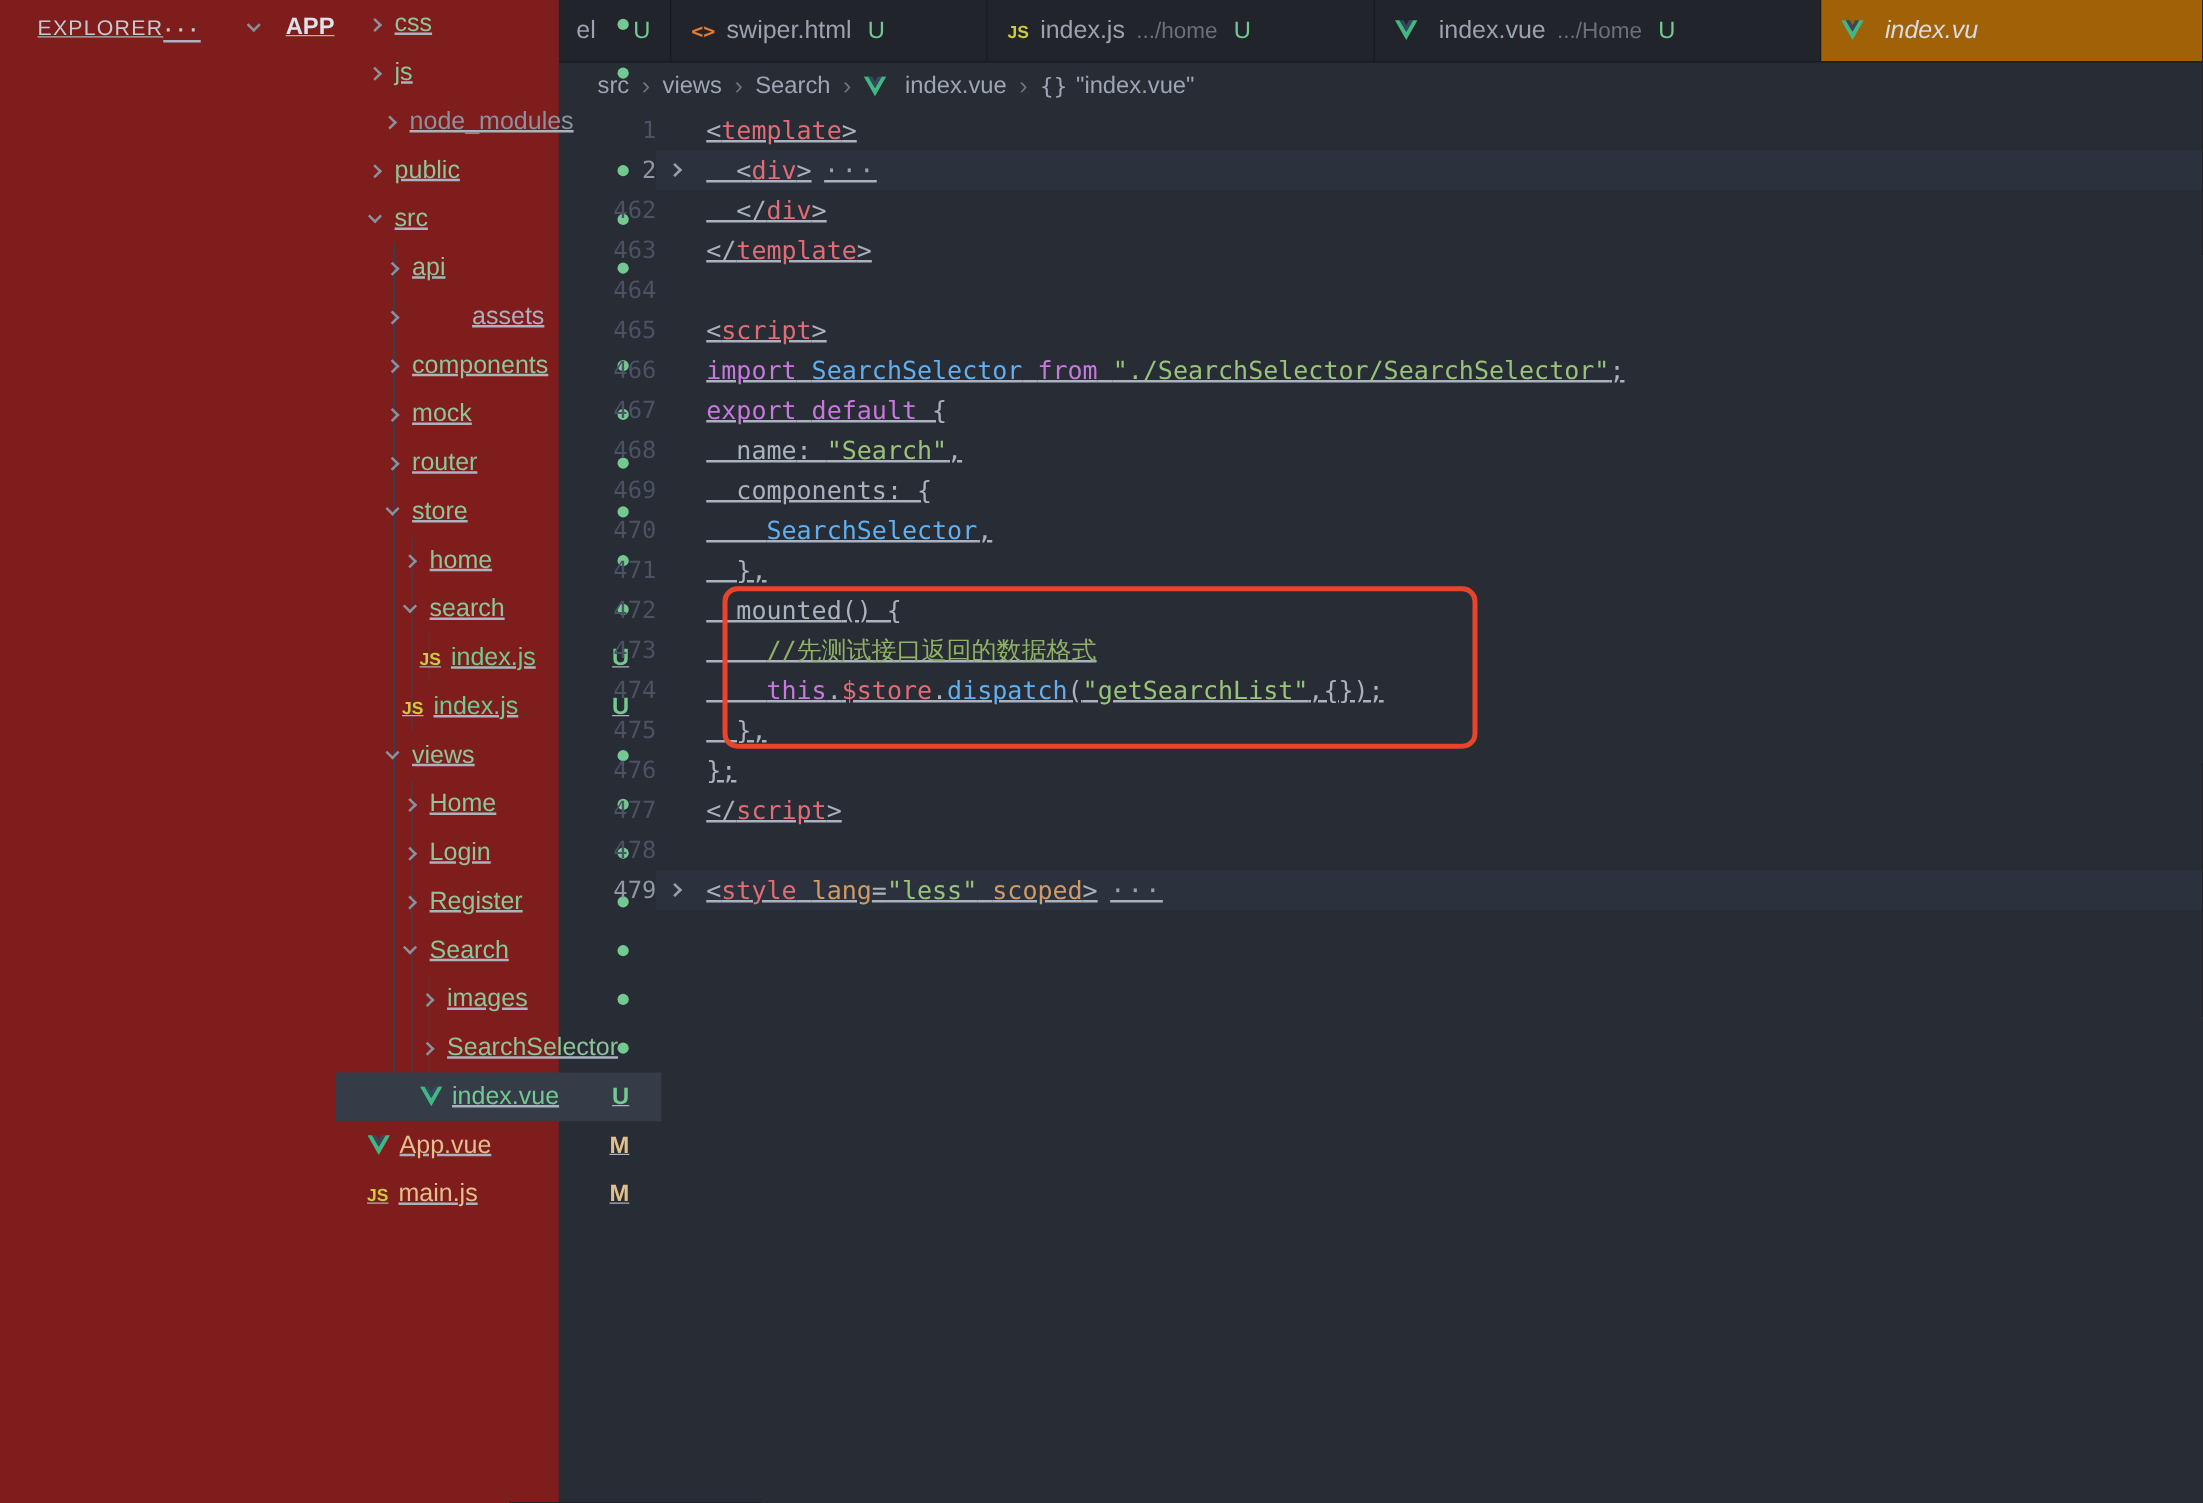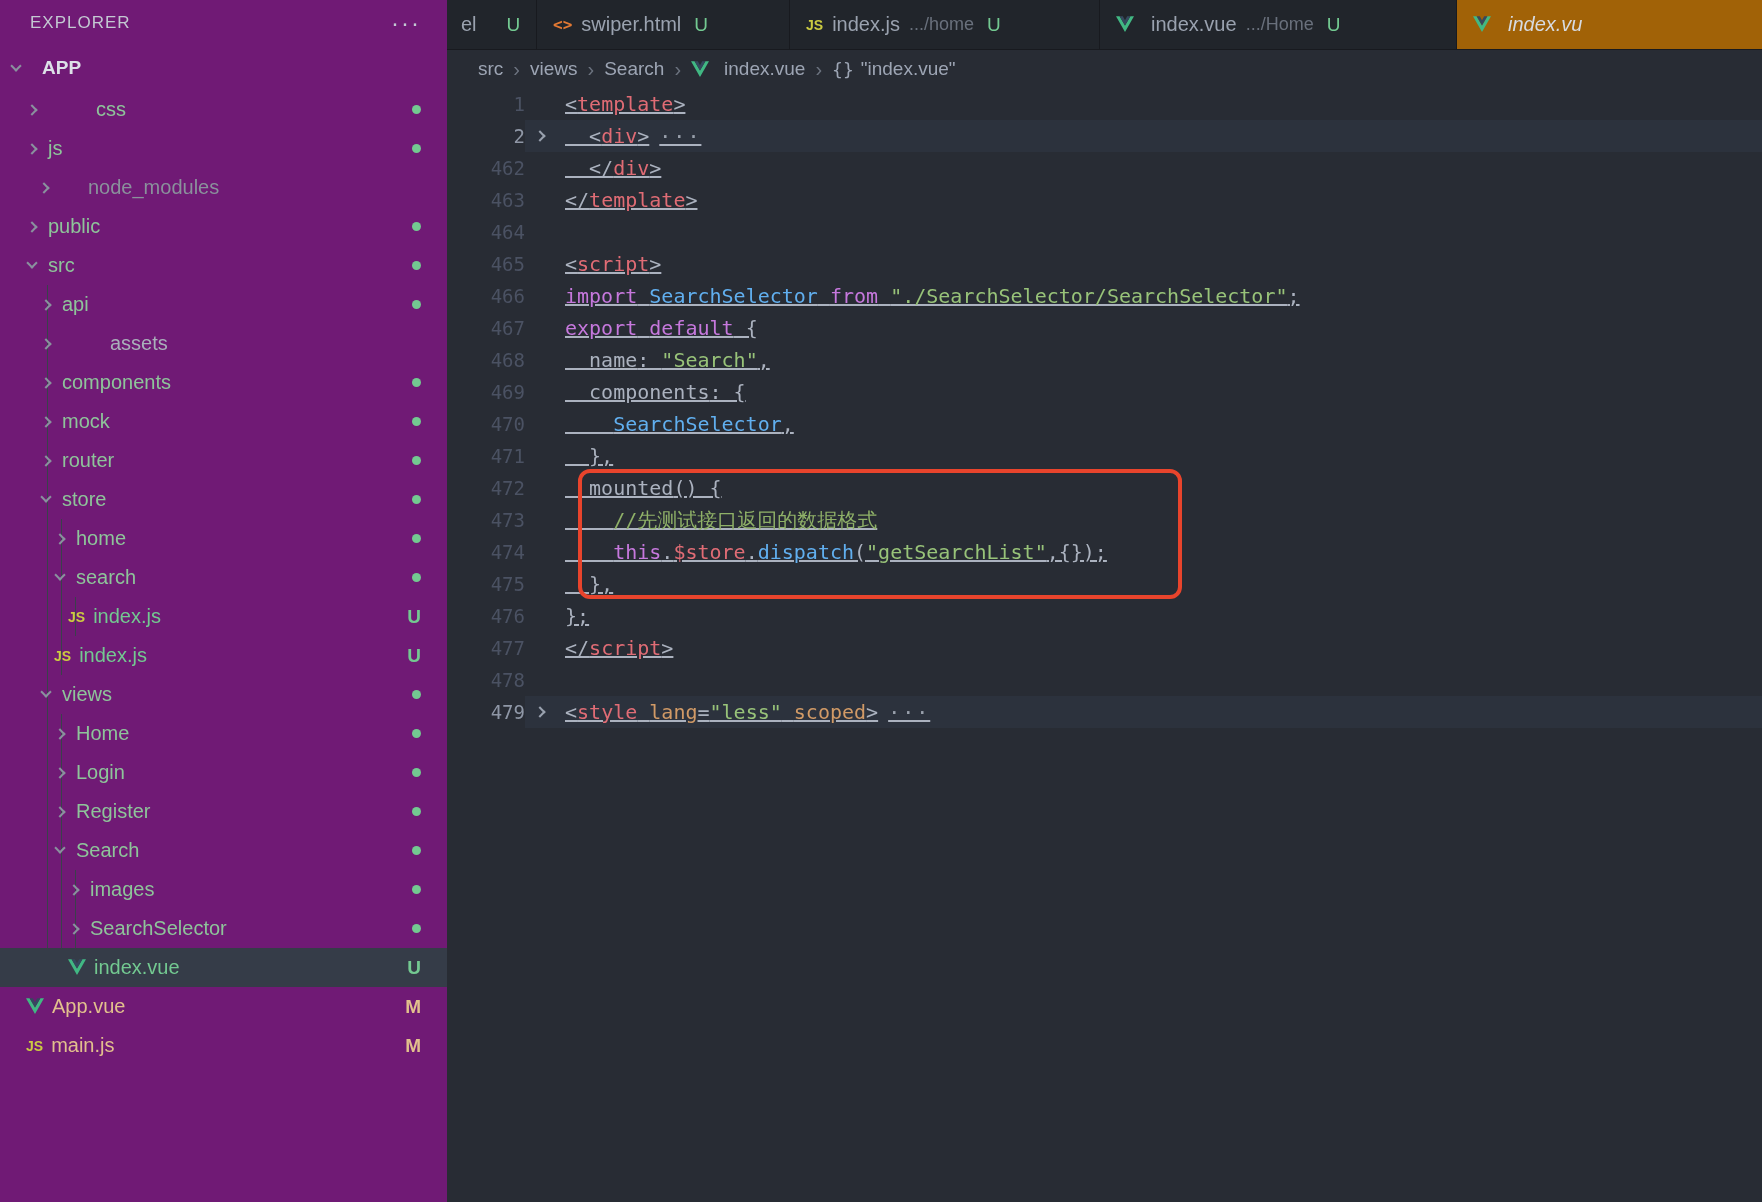--- a/index.html
+++ b/index.html
@@ -4,22 +4,22 @@
 <style>
   * { box-sizing: border-box; }
   html,body { margin:0; padding:0; background:#181a1f; }
   .app {
     position:relative; width:1762px; height:1202px; overflow:hidden;
     background:#282c34; color:#abb2bf;
     font-family:"Liberation Sans", sans-serif; display:flex;
   }
 
   
-  .sidebar { width:447px; min-width:447px; background:#701a75; height:100%;
-    display:flex; flex-direction:column; position:relative; }
+  .sidebar { width:447px; min-width:447px; background:#7f1d1d; height:100%;
+    display:flex; flex-direction:row; position:relative;text-decoration:underline; }
   .sb-head { height:46px; min-height:46px; display:flex; align-items:center;
     justify-content:space-between; padding:0 26px 0 30px; }
   .sb-title { font-size:17px; letter-spacing:1px; color:#c3c9d2; }
   .sb-menu { font-size:24px; color:#c3c9d2; letter-spacing:2px; line-height:10px; cursor:pointer; }
   .sb-section { height:44px; min-height:44px; display:flex; align-items:center;
     gap:10px; padding-left:10px; font-weight:700; font-size:19px; color:#dde1e8; }
   .tree { position:relative; flex:1; }
   .guide { position:absolute; width:1px; background:#3a404b; }
   .trow { height:39px; display:flex; align-items:center; padding-right:26px;
     position:relative; font-size:20px; cursor:pointer; }
@@ -99,31 +99,31 @@
     <div class="sb-section">
       <span class="chev down"></span>
       <span>APP</span>
     </div>
     <div class="tree">
       <div class="guide" style="left:47px;top:195px;height:702px"></div>
       <div class="guide" style="left:61px;top:429px;height:156px"></div>
       <div class="guide" style="left:61px;top:624px;height:273px"></div>
       <div class="guide" style="left:75px;top:507px;height:39px"></div>
       <div class="guide" style="left:75px;top:780px;height:117px"></div>
-    <div class="trow" style="padding-left: 26px; gap: 48px;">
+    <div class="trow" style="padding-left: 26px;">
           <span class="chev"></span>
           <span class="tlabel st-contains">css</span>
           <span class="badge dotbadge"></span>
         </div>
         <div class="trow" style="padding-left: 26px;">
           <span class="chev"></span>
           <span class="tlabel st-contains">js</span>
           <span class="badge dotbadge"></span>
         </div>
-        <div class="trow" style="padding-left: 38px; gap: 28px;">
+        <div class="trow" style="padding-left: 38px;">
           <span class="chev"></span>
           <span class="tlabel st-ignored">node_modules</span>
           <span class="badge"></span>
         </div>
         <div class="trow" style="padding-left: 26px;">
           <span class="chev"></span>
           <span class="tlabel st-contains">public</span>
           <span class="badge dotbadge"></span>
         </div>
         <div class="trow" style="padding-left: 26px;">

